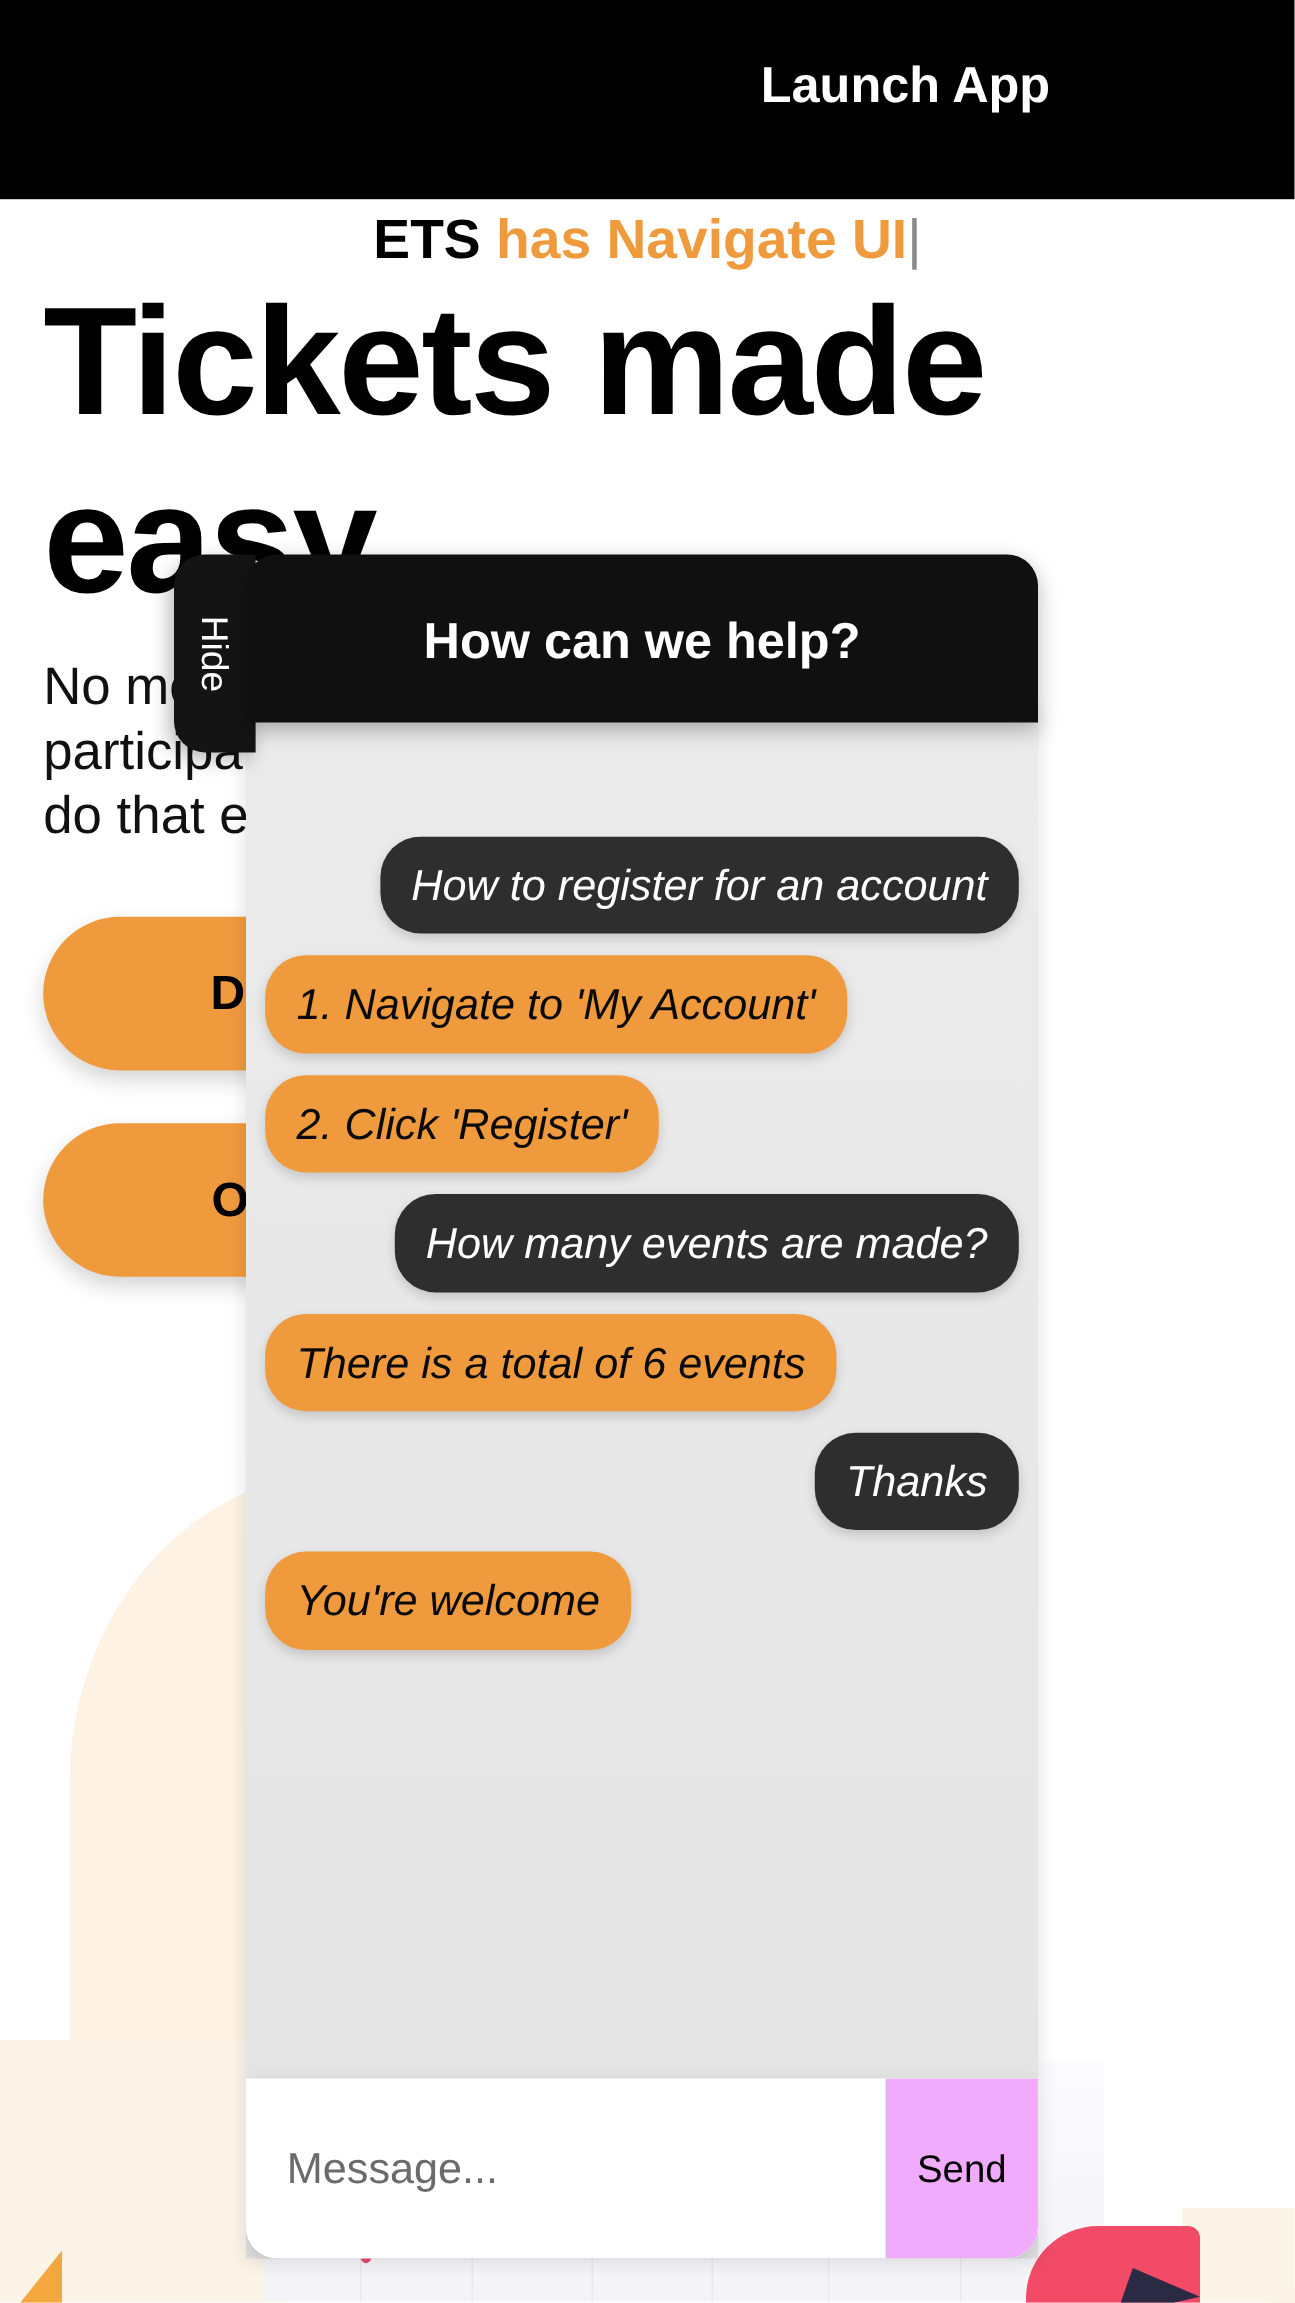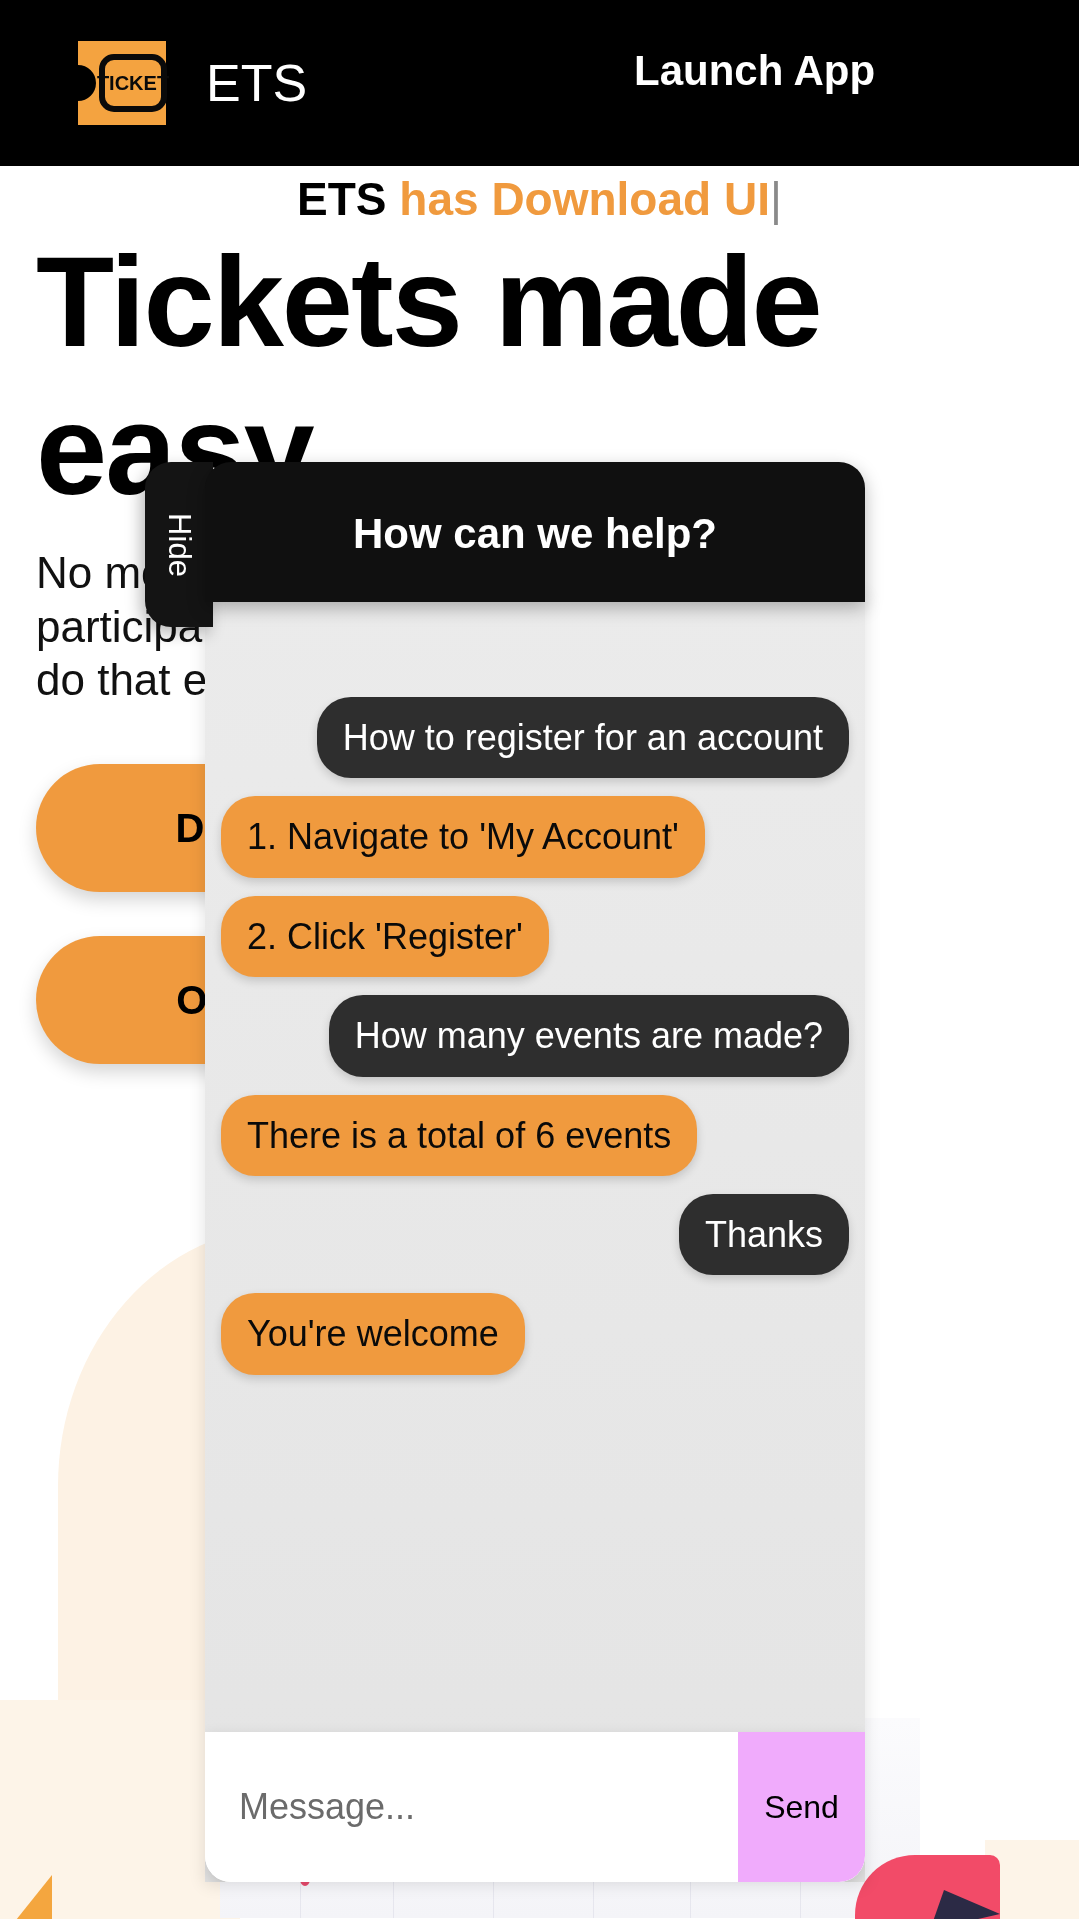--- a/index.html
+++ b/index.html
@@ -305,20 +305,21 @@
   .msg-row.user { justify-content: flex-end; }
 
   .bubble {
     max-width: 545px;
     padding: 20px 26px;
     border-radius: 34px;
     font-size: 36px;
     line-height: 1.15;
     white-space: nowrap;
     box-shadow: 0 4px 10px rgba(0,0,0,0.16);
+    font-style: italic;
   }
   .bubble.bot {
     background: #F09A3E;
     color: #0a0a0a;
   }
   .bubble.user {
     background: #2E2E2E;
     color: #ffffff;
   }
 
@@ -356,37 +357,27 @@
     cursor: pointer;
     border-radius: 0 0 26px 0;
   }
 </style>
 </head>
 <body>
 
 <div id="stage">
 
   <div class="navbar">
-    <div class="nav-brand">
-      <span class="ticket-logo">
-        <svg width="108" height="96" viewBox="0 0 108 96" xmlns="http://www.w3.org/2000/svg">
-          <path d="M10 6 H98 V30 a12 12 0 0 0 0 36 V90 H10 V66 a12 12 0 0 0 0 -36 Z" fill="#F4A340"></path>
-          <rect x="34" y="22" width="62" height="52" rx="12" ry="12" fill="#F4A340" stroke="#0a0a0a" stroke-width="6"></rect>
-          <text x="65" y="55" font-family="Liberation Sans, sans-serif" font-size="20" font-weight="bold" fill="#0a0a0a" text-anchor="middle">TICKET</text>
-        </svg>
-      </span>
-      <span class="brand-name">ETS</span>
-    </div>
     <a class="launch-app">Launch App</a>
   </div>
 
   <div class="hero">
 
     <div class="typer">
-      <span>ETS </span><span class="accent">has Download UI</span><span class="caret">|</span>
+      <span>ETS </span><span class="accent">has Navigate UI</span><span class="caret">|</span>
     </div>
 
     <h1 class="hero-title">Tickets made easy</h1>
 
     <p class="hero-sub">No more hassle for event participants and organizers, we do that easily</p>
 
     <button class="cta-btn cta-primary">Download</button>
     <button class="cta-btn cta-secondary">Open App</button>
 
     <div class="illo-blob"></div>

